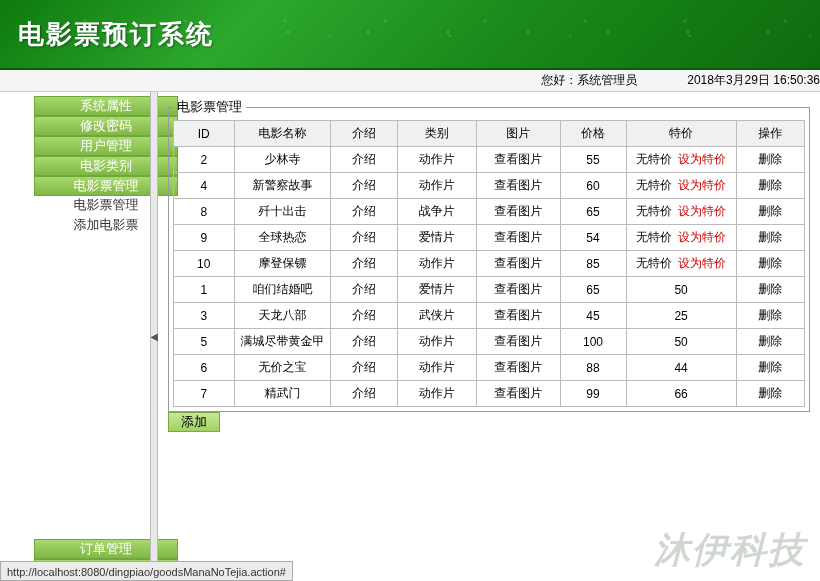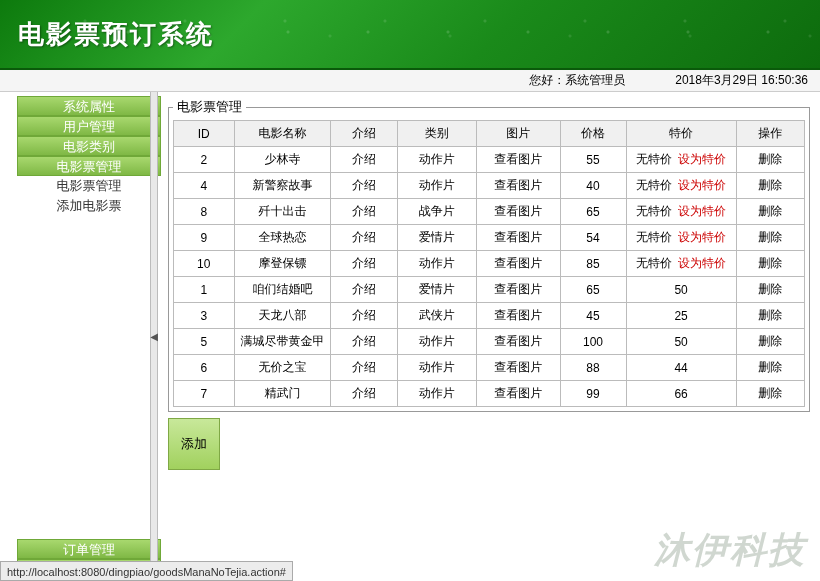--- a/index.html
+++ b/index.html
@@ -25,39 +25,39 @@
     }
     .header-title { color: #fff; font-size: 26px; font-weight: bold; letter-spacing: 2px; text-shadow: 1px 1px 2px rgba(0,0,0,0.4); position: relative; z-index: 1; }
     
     .topbar {
       height: 22px;
       background: #f5f5f5;
       border-bottom: 1px solid #ccc;
       display: flex;
       justify-content: flex-end;
       align-items: center;
-      padding-right: 12px;
       font-size: 12px;
       gap: 50px;
     }
     .topbar .greet { }
     .topbar .date { }
     
     .body-area { display: flex; height: calc(100% - 92px); }
     
     .sidebar {
       width: 150px;
       background: #fff;
       position: relative;
       display: flex;
       flex-direction: column;
     }
     .sidebar-block {
-      margin: 4px 0 0 17px;
+      margin: 4px 0 0 34px;
       width: 144px;
+      font-family: Liberation Mono, monospace;
     }
     .menu-header {
       background: #8bc34a;
       background: linear-gradient(#a8d86e, #7fb845);
       color: #fff;
       text-align: center;
       height: 20px;
       line-height: 20px;
       font-size: 13px;
       border: 1px solid #6fa838;
@@ -119,22 +119,21 @@
     .col-price { width: 60px; }
     .col-special { width: 100px; }
     .col-act { width: 62px; }
     
     .special-none { color: #000; }
     .special-set { color: #c00; margin-left: 6px; }
     .link { cursor: pointer; }
     
     .add-btn {
       display: inline-block;
-      margin-top: 6px;
-      padding: 16px 12px;
+      padding: 0 12px;
       background: linear-gradient(#c8e89a, #a1d15e);
       border: 1px solid #7fa845;
       cursor: pointer;
       font-size: 13px;
     }
     
     .watermark {
       position: absolute;
       right: 14px;
       bottom: 6px;
@@ -171,20 +170,21 @@
   <div class="greet">
     <span>您好：</span><span>系统管理员</span>
   </div>
   <div class="date">2018年3月29日 16:50:36</div>
 </div>
 
 <div class="body-area">
   <div class="sidebar">
     <div class="sidebar-block" id="sb-top">
         <div class="menu-header">系统属性</div>
+        <div class="menu-header">修改密码</div>
         <div class="menu-header">用户管理</div>
         <div class="menu-header">电影类别</div>
         <div class="menu-header">电影票管理</div>
         <div class="menu-sub">电影票管理</div>
         <div class="menu-sub">添加电影票</div>
       </div>
     <div class="sidebar-block bottom" id="sb-bottom">
         <div class="menu-header">订单管理</div>
         <div class="menu-header">留言管理</div>
       </div>
@@ -220,21 +220,21 @@
               <td>55</td>
               <td><span class="special-none">无特价</span><span class="special-set link">设为特价</span></td>
               <td><span class="link">删除</span></td>
             </tr>
             <tr>
               <td>4</td>
               <td>新警察故事</td>
               <td><span class="link">介绍</span></td>
               <td>动作片</td>
               <td><span class="link">查看图片</span></td>
-              <td>40</td>
+              <td>60</td>
               <td><span class="special-none">无特价</span><span class="special-set link">设为特价</span></td>
               <td><span class="link">删除</span></td>
             </tr>
             <tr>
               <td>8</td>
               <td>歼十出击</td>
               <td><span class="link">介绍</span></td>
               <td>战争片</td>
               <td><span class="link">查看图片</span></td>
               <td>65</td>

